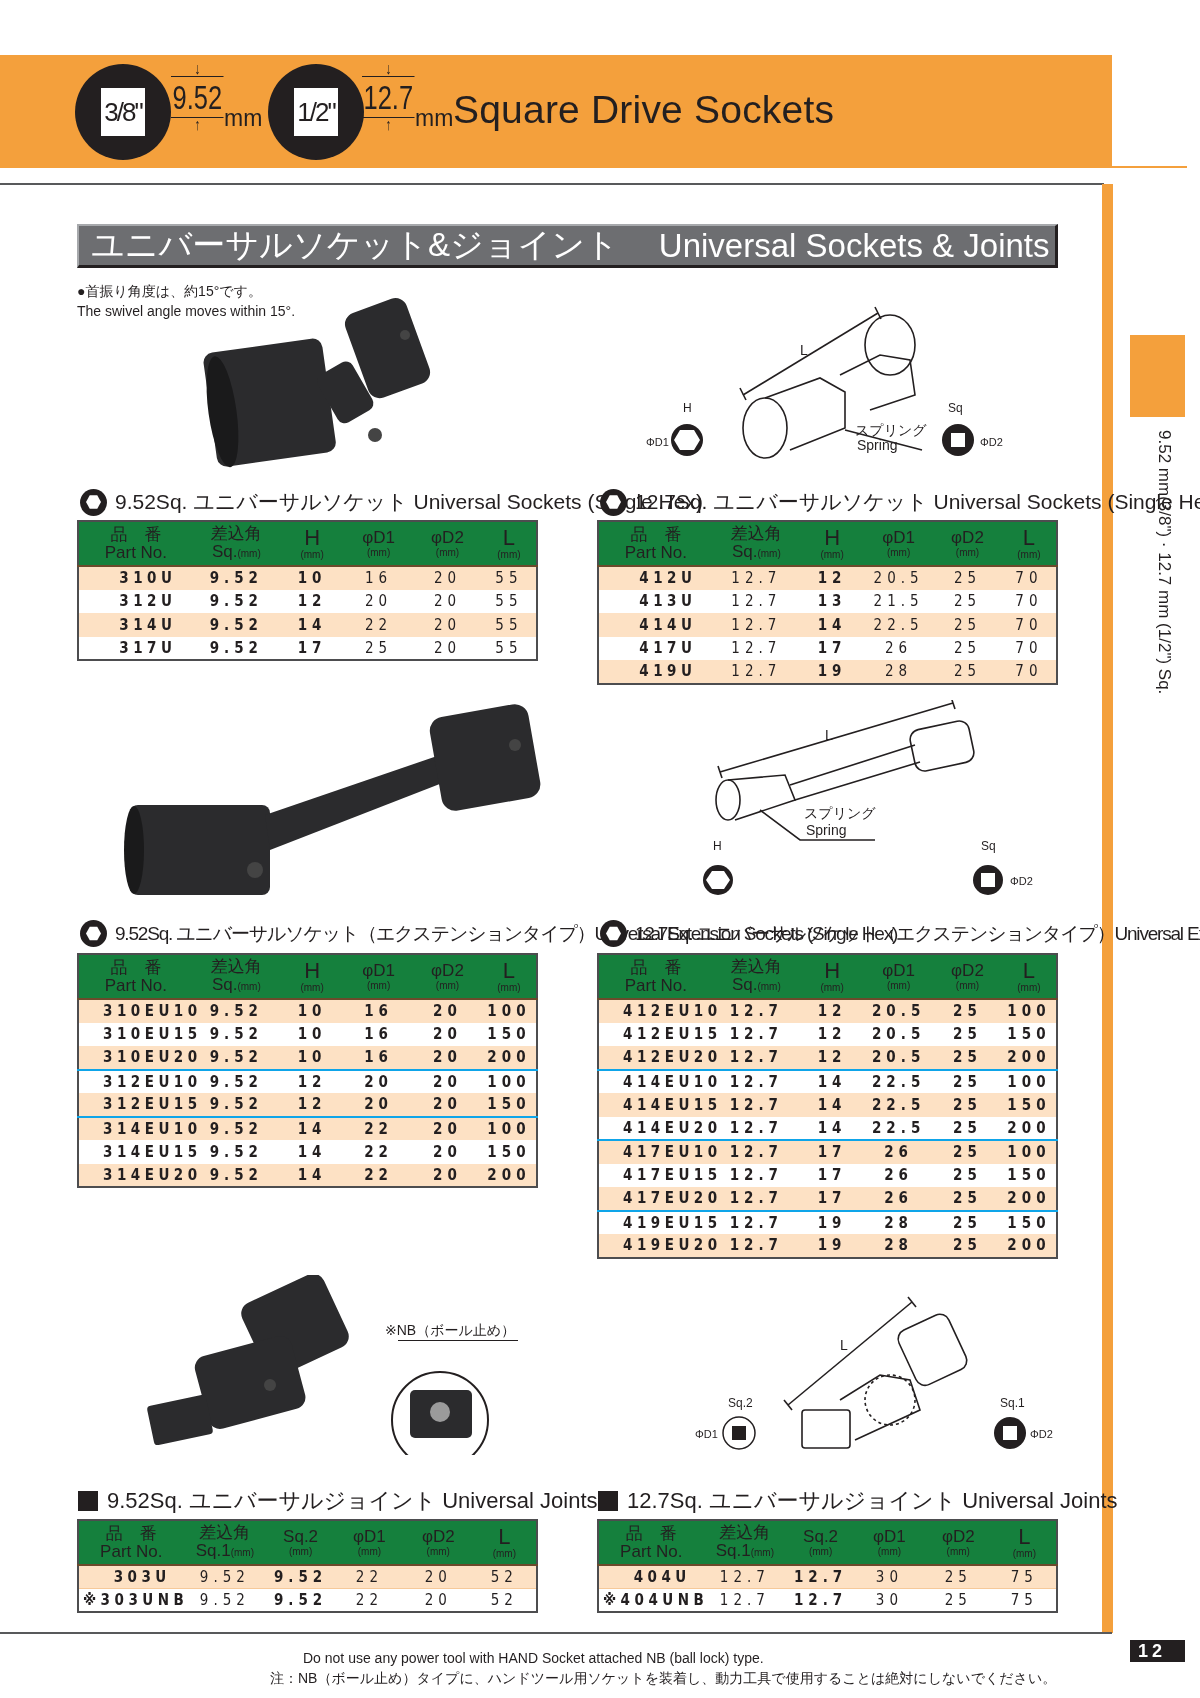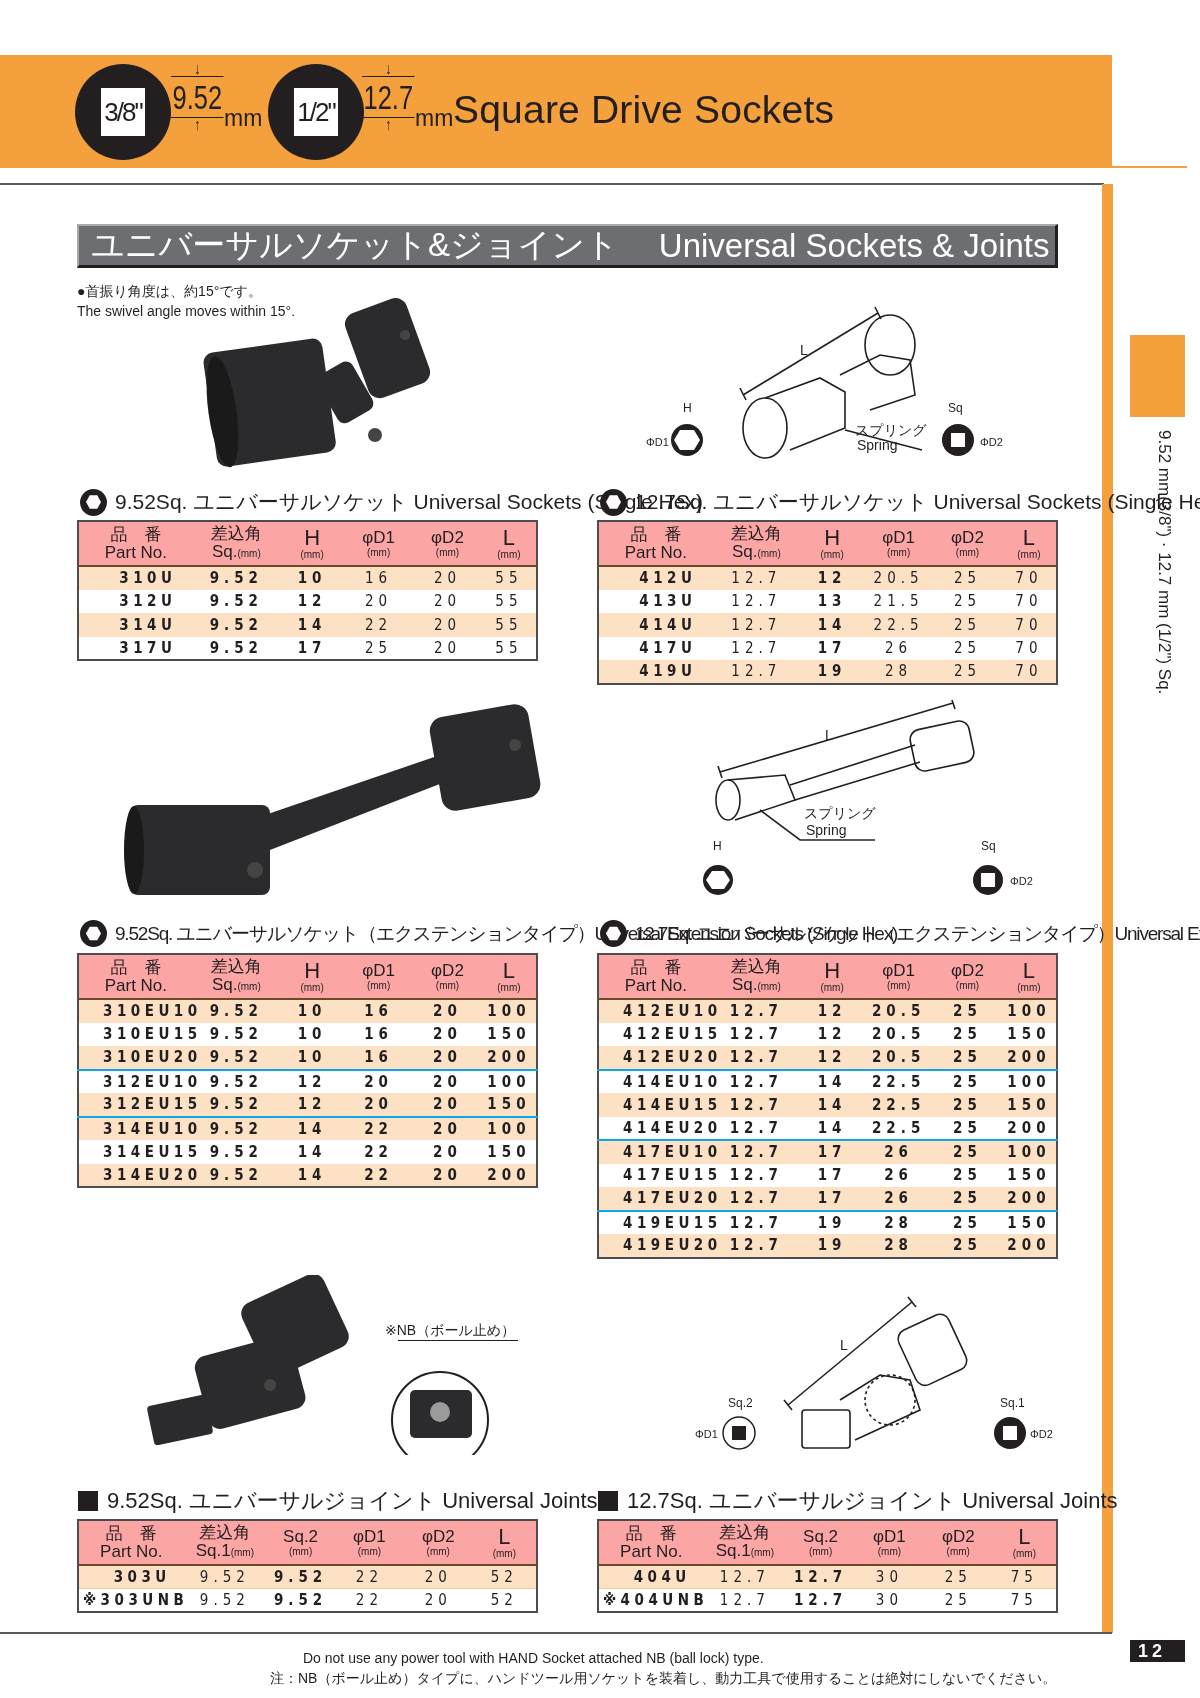--- a/index.html
+++ b/index.html
@@ -28,21 +28,21 @@
   .sidetext div{position:absolute;left:44px;top:0;transform:rotate(90deg);transform-origin:left top;white-space:nowrap;font-size:17px;color:#231f20}
   .pagebox{left:1130px;top:1640px;width:55px;height:22px;background:#231f20;color:#fff;font-weight:bold;font-size:18px;padding-left:8px;line-height:22px;letter-spacing:4px}
   
   .subtitle{display:flex;align-items:center;font-size:21px;white-space:nowrap;color:#231f20}
   .subtitle.cond{font-size:19px;letter-spacing:-1.2px}
   .hexdot{width:27px;height:27px;border-radius:50%;background:#231f20;display:inline-flex;align-items:center;justify-content:center;margin-right:8px;flex:none}
   .hexdot i{width:15px;height:15px;background:#fff;clip-path:polygon(25% 5%,75% 5%,100% 50%,75% 95%,25% 95%,0 50%)}
   .sqdot{width:20px;height:20px;background:#231f20;display:inline-block;margin-right:9px;flex:none}
   
   table.spec{border-collapse:collapse;border:2px solid #4d4d4f;width:100%;table-layout:fixed}
-  table.spec th{background:#fca5a5;font-weight:normal;font-size:17px;line-height:18px;color:#231f20;vertical-align:middle;height:45px;border-bottom:2px solid #6b4a2b;padding:0}
+  table.spec th{background:#15803d;font-weight:normal;font-size:17px;line-height:18px;color:#231f20;vertical-align:middle;height:45px;border-bottom:2px solid #6b4a2b;padding:0}
   table.spec th small{display:block;font-size:10px;line-height:11px;color:#231f20}
   table.spec th .big{font-size:22px;line-height:22px}
   table.spec td{height:23.5px;font-family:"DejaVu Sans Condensed","DejaVu Sans",sans-serif;font-weight:bold;font-size:15px;letter-spacing:5px;text-align:center;color:#231f20;padding:0}
   table.spec td.part{text-align:center;padding-left:24px;letter-spacing:4.5px}
   table.spec td.nb{font-weight:normal}
   table.spec tr.odd td{background:#fde1c4}
   table.spec tr.even td{background:#fff}
   table.spec tr.grp td{border-top:2px solid #0ea5e9}
   table.spec tr.soft td{border-top:1px solid #f6c99a}
   .lbl{font-size:14px;color:#231f20;white-space:nowrap}

